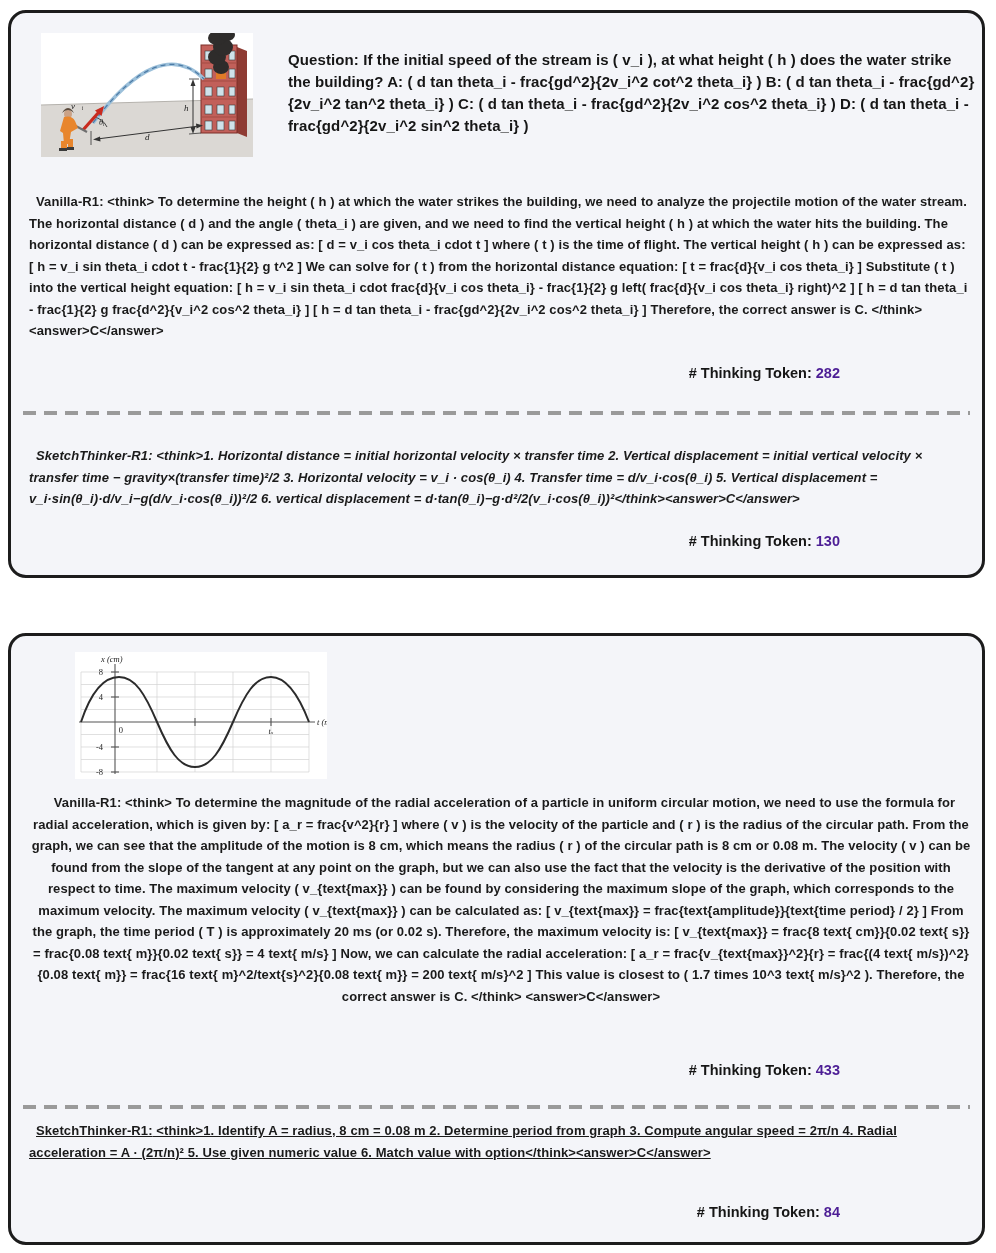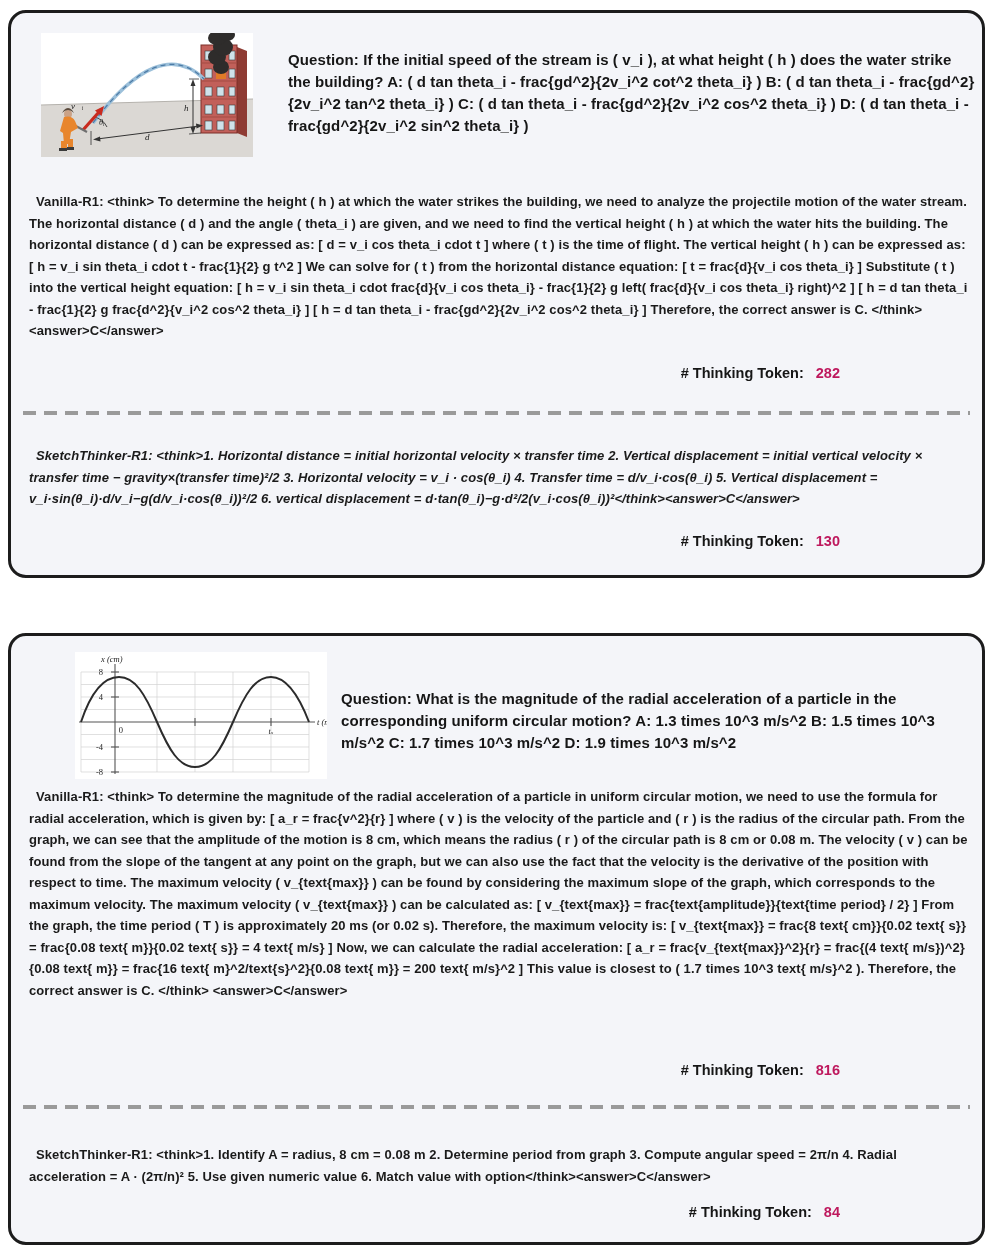--- a/index.html
+++ b/index.html
@@ -23,21 +23,21 @@
   .reason{
     position:absolute;font-size:13px;line-height:21.5px;letter-spacing:.1px;
     font-weight:bold;color:#1a1a1a;
   }
   .reason .rlabel{font-weight:bold;margin-left:7px;}
   .reason .rtext{font-weight:bold;}
   
   .tokenline{
     position:absolute;right:142px;font-size:14.5px;font-weight:bold;
   }
-  .tokenline .num{color:#be185d;margin-left:8px;}
+  .tokenline .num{color:#4c1d95;margin-left:0;}
   .divider{
     position:absolute;left:12px;right:12px;height:4px;
     background:repeating-linear-gradient(90deg,#9a9a9a 0 13px,transparent 13px 21px);
   }
   svg text{font-family:"Liberation Serif","DejaVu Serif",serif;}
 </style>
 </head>
 <body>
 
 <div class="panel" id="panel1">
@@ -189,34 +189,33 @@
       <text x="28" y="123" font-size="8.5" fill="#222" text-anchor="end">-8</text>
       <text x="196" y="82" font-size="8" font-style="italic" fill="#222" text-anchor="middle">tₛ</text>
 
       <text x="26" y="10" font-size="8.5" font-style="italic" fill="#222">x (cm)</text>
       <text x="242" y="73" font-size="8.5" font-style="italic" fill="#222">t (ms)</text>
 
       <path d="M 6,70 C 16,40 28,25 44,25 C 60,25 70,42 82,70 C 94,98 104,115 120,115 C 136,115 146,98 158,70 C 170,42 180,25 196,25 C 212,25 224,44 234,70" fill="none" stroke="#2b2b2b" stroke-width="2"></path>
     </svg>
   </div>
 
-  <div class="question" style="left:330px;top:52px;width:640px;">Question: What is the magnitude of the radial acceleration of a particle in the corresponding uniform circular motion? A: 1.3 times 10^3 m/s^2 B: 1.5 times 10^3 m/s^2 C: 1.7 times 10^3 m/s^2 D: 1.9 times 10^3 m/s^2</div>
-
-  <div class="reason" style="left:18px;top:150px;width:944px;">
+
+  <div class="reason" style="left:18px;top:156px;width:944px;text-align:center;">
     <span class="rlabel">Vanilla-R1:</span><span class="rtext"> &lt;think&gt; To determine the magnitude of the radial acceleration of a particle in uniform circular motion, we need to use the formula for radial acceleration, which is given by:  [ a_r = frac{v^2}{r} ]  where ( v ) is the velocity of the particle and ( r ) is the radius of the circular path.  From the graph, we can see that the amplitude of the motion is 8 cm, which means the radius ( r ) of the circular path is 8 cm or 0.08 m. The velocity ( v ) can be found from the slope of the tangent at any point on the graph, but we can also use the fact that the velocity is the derivative of the position with respect to time. The maximum velocity ( v_{text{max}} ) can be found by considering the maximum slope of the graph, which corresponds to the maximum velocity.  The maximum velocity ( v_{text{max}} ) can be calculated as:  [ v_{text{max}} = frac{text{amplitude}}{text{time period} / 2} ]  From the graph, the time period ( T ) is approximately 20 ms (or 0.02 s). Therefore, the maximum velocity is:  [ v_{text{max}} = frac{8 text{ cm}}{0.02 text{ s}} = frac{0.08 text{ m}}{0.02 text{ s}} = 4 text{ m/s} ]  Now, we can calculate the radial acceleration:  [ a_r = frac{v_{text{max}}^2}{r} = frac{(4 text{ m/s})^2}{0.08 text{ m}} = frac{16 text{ m}^2/text{s}^2}{0.08 text{ m}} = 200 text{ m/s}^2 ]  This value is closest to ( 1.7 times 10^3 text{ m/s}^2 ).  Therefore, the correct answer is C. &lt;/think&gt; &lt;answer&gt;C&lt;/answer&gt;</span>
   </div>
 
   <div class="tokenline" style="top:426px;">
     <span># Thinking Token:</span>
-    <span class="num">816</span>
+    <span class="num">433</span>
   </div>
 
   <div class="divider" style="top:469px;"></div>
 
-  <div class="reason" style="left:18px;top:508px;width:944px;">
+  <div class="reason" style="left:18px;top:484px;width:944px;text-decoration:underline;">
     <span class="rlabel">SketchThinker-R1:</span><span class="rtext"> &lt;think&gt;1. Identify A = radius, 8 cm = 0.08 m  2. Determine period from graph  3. Compute angular speed = 2π/n  4. Radial acceleration = A · (2π/n)²  5. Use given numeric value  6. Match value with option&lt;/think&gt;&lt;answer&gt;C&lt;/answer&gt;</span>
   </div>
 
   <div class="tokenline" style="top:568px;">
     <span># Thinking Token:</span>
     <span class="num">84</span>
   </div>
 </div>
 
 </body></html>

